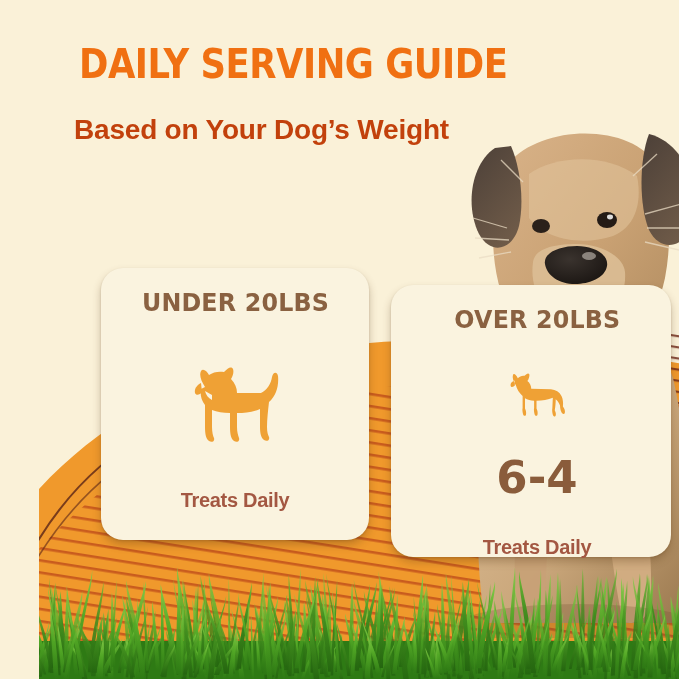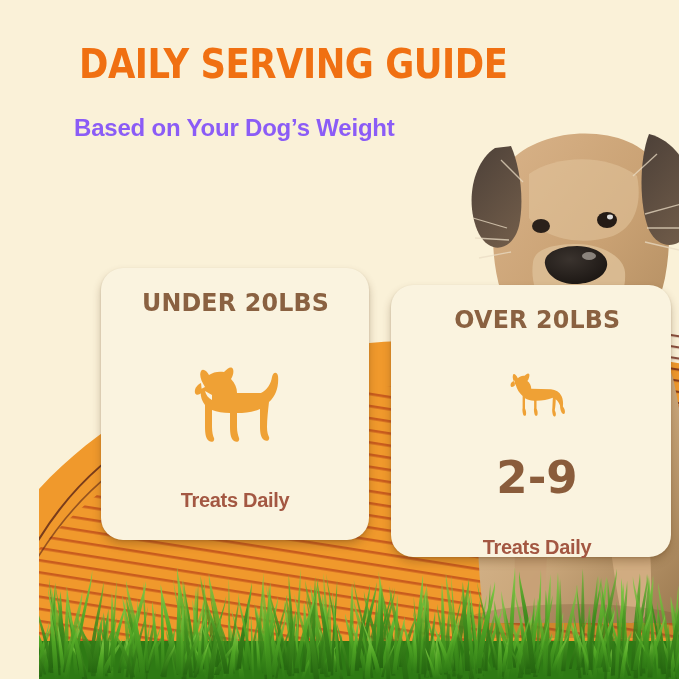--- a/index.html
+++ b/index.html
@@ -26,22 +26,22 @@
     font-size:41px;line-height:1;font-weight:bold;
     letter-spacing:-0.5px;
     color:#F07012;
     font-family:"DejaVu Sans", sans-serif;
     font-stretch:condensed;
     transform:scaleX(0.96);transform-origin:left top;
     white-space:nowrap;
   }
   .subtitle{
     position:absolute;left:35px;top:116px;
-    font-size:24px;line-height:1;font-weight:bold;
-    color:#8b5cf6;
+    font-size:28px;line-height:1;font-weight:bold;
+    color:#c2410c;
     letter-spacing:-0.2px;
     white-space:nowrap;
   }
 
   
   .card{
     position:absolute;
     background:#FAF3DF;
     border-radius:22px;
     box-shadow:0 5px 9px rgba(90,55,20,.30), 0 1px 2px rgba(90,55,20,.20);
@@ -1120,17 +1120,17 @@
         C 98,62 86,64 74,64
         L 74,80 C 76,84 77,89 76,93 C 75,97 71,96 70,92
         C 69,88 68,83 69,79 L 69,64
         C 62,64 55,62 50,59
         L 50,80 C 52,84 53,89 52,93 C 51,97 47,96 46,92
         C 45,88 44,83 45,79 L 45,54
         C 38,48 33,40 31,32 Z
         M 28,22 C 23,24 19,28 20,33 C 21,37 26,36 29,32 Z
         "></path>
     </svg>
-    <div class="card-amount">2-9</div>
+    <div class="card-amount">6-4</div>
     <div class="card-sub">Treats Daily</div>
   </div>
 
 </div>
 
 </body></html>

